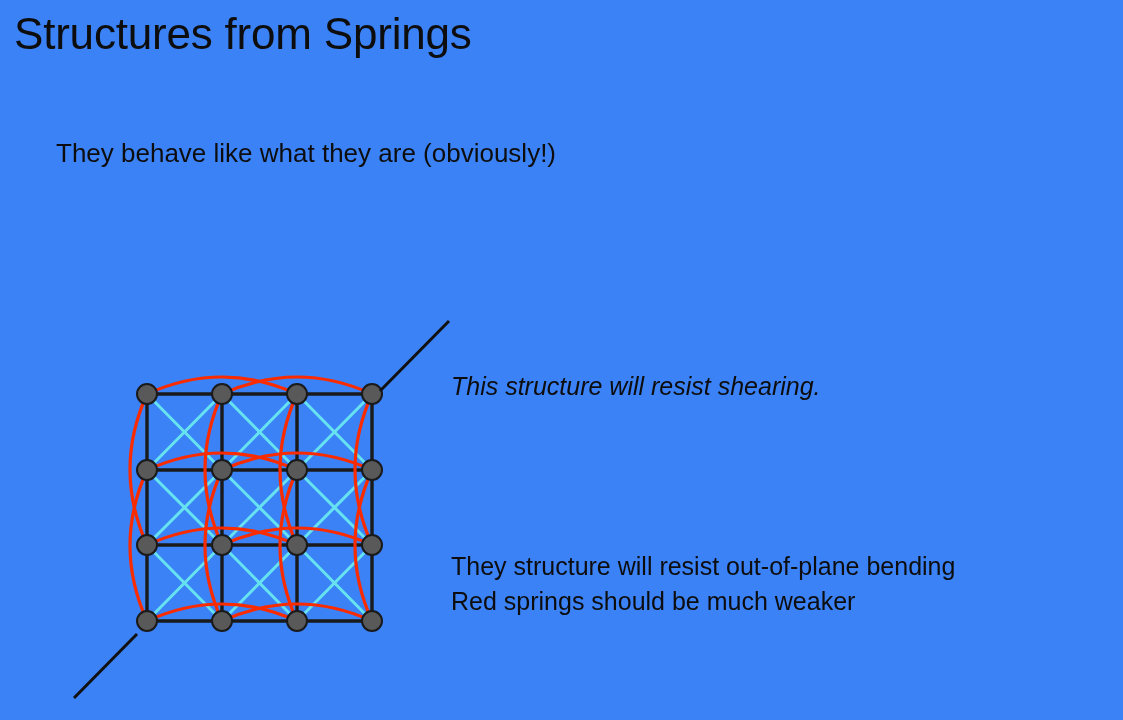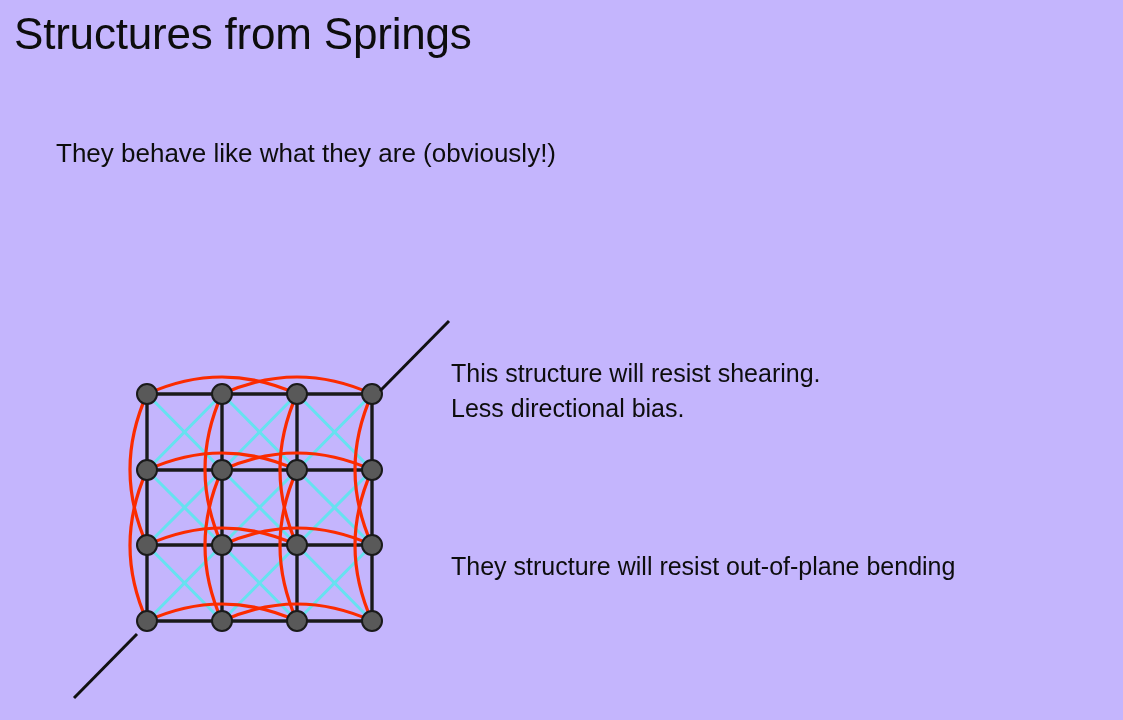--- a/index.html
+++ b/index.html
@@ -15,21 +15,21 @@
     font-family: "Liberation Sans", sans-serif;
     color: #111111;
     position: relative;
   }
   #slide {
     position: absolute;
     left: 0;
     top: 0;
     width: 1123px;
     height: 720px;
-    background: #c4b5fd;
+    background: #3b82f6;
   }
   #slide-title {
     position: absolute;
     left: 14px;
     top: 9px;
     font-size: 44px;
     font-weight: 400;
     letter-spacing: -0.2px;
     color: #0d0d0d;
     white-space: nowrap;
@@ -47,21 +47,22 @@
   .callout {
     position: absolute;
     font-size: 25px;
     line-height: 35px;
     font-weight: 400;
     color: #0d0d0d;
     white-space: nowrap;
   }
   #callout-shear {
     left: 451px;
-    top: 356px;
+    top: 369px;
+    font-style: italic;
   }
   #callout-bending {
     left: 451px;
     top: 549px;
   }
   .callout-line {
     display: block;
   }
   #lattice-figure {
     position: absolute;
@@ -162,20 +163,20 @@
         <circle cx="372" cy="621" r="10" fill="#595959" stroke="#1a1a1a" stroke-width="2"></circle>
       </g>
     <g id="g-leaders">
         <line x1="380" y1="391" x2="449" y2="321" stroke="#111111" stroke-width="3" stroke-linecap="butt"></line>
         <line x1="137" y1="634" x2="74" y2="698" stroke="#111111" stroke-width="3" stroke-linecap="butt"></line>
       </g>
   </svg>
 
   <div class="callout" id="callout-shear">
     <span class="callout-line">This structure will resist shearing.</span>
-    <span class="callout-line">Less directional bias.</span>
   </div>
 
   <div class="callout" id="callout-bending">
     <span class="callout-line">They structure will resist out-of-plane bending</span>
+    <span class="callout-line">Red springs should be much weaker</span>
   </div>
 
 </div>
 
 </body></html>

